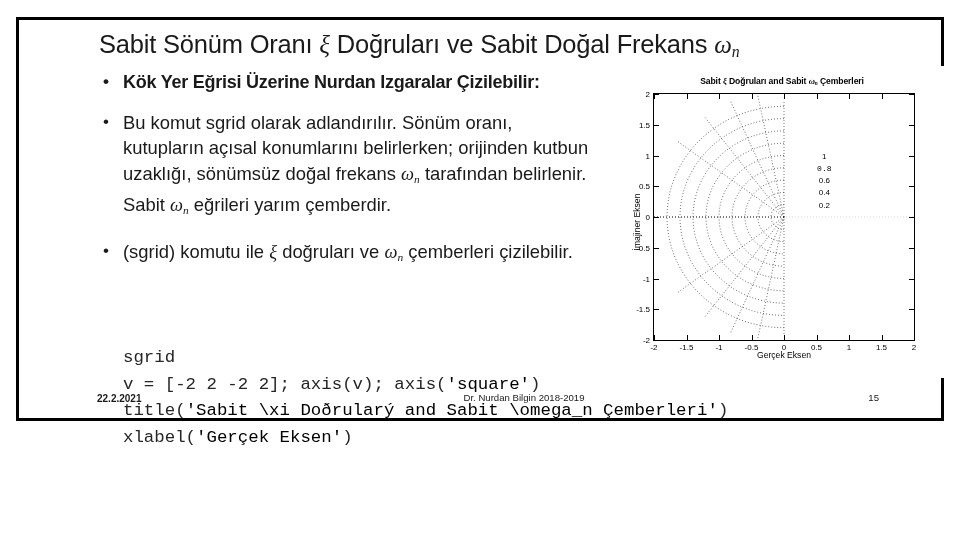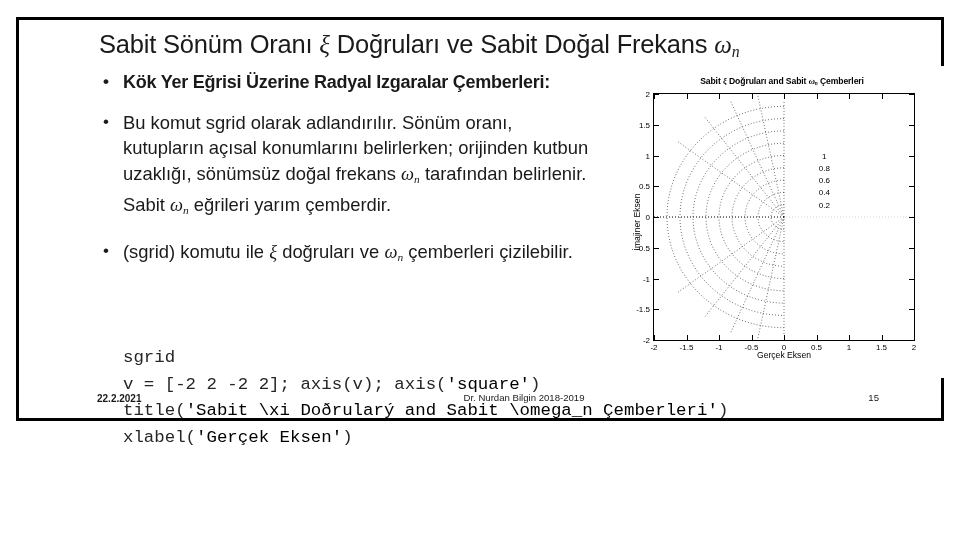--- a/index.html
+++ b/index.html
@@ -94,21 +94,21 @@
 
 <div class="slide">
 
   <div class="slide-title">
     <span>Sabit Sönüm Oranı </span><span class="it">ξ</span><span> Doğruları ve Sabit Doğal Frekans </span><span class="it">ω</span><span class="sub">n</span>
   </div>
 
   <div class="body-col">
 
     <div class="bullet b1">
-      <span>Kök Yer Eğrisi Üzerine Radyal Izgaralar Çemberleri:</span>
+      <span>Kök Yer Eğrisi Üzerine Nurdan Izgaralar Çizilebilir:</span>
     </div>
 
     <div class="bullet b2">
       <span>Bu komut sgrid olarak adlandırılır. Sönüm oranı, kutupların açısal konumlarını belirlerken; orijinden kutbun uzaklığı, sönümsüz doğal frekans </span><span class="it">ω</span><span class="sub">n</span><span> tarafından belirlenir. Sabit </span><span class="it">ω</span><span class="sub">n</span><span> eğrileri yarım çemberdir.</span>
     </div>
 
     <div class="bullet b3">
       <span>(sgrid) komutu ile </span><span class="it">ξ</span><span> doğruları ve </span><span class="it">ω</span><span class="sub">n</span><span> çemberleri çizilebilir.</span>
     </div>
 
@@ -139,21 +139,21 @@
           <polyline points="130.00,73.80 128.19,73.83 126.37,73.92 124.56,74.07 122.76,74.28 120.97,74.55 119.19,74.88 117.42,75.26 115.67,75.71 113.93,76.21 112.21,76.77 110.52,77.38 108.85,78.05 107.20,78.78 105.59,79.56 104.00,80.39 102.44,81.28 100.92,82.21 99.44,83.20 97.99,84.23 96.58,85.31 95.21,86.44 93.88,87.61 92.59,88.82 91.36,90.08 90.17,91.37 89.02,92.71 87.93,94.08 86.89,95.49 85.90,96.93 84.97,98.40 84.09,99.90 83.26,101.43 82.50,102.99 81.79,104.57 81.14,106.17 80.55,107.80 80.01,109.44 79.54,111.10 79.14,112.77 78.79,114.46 78.51,116.15 78.28,117.86 78.13,119.57 78.03,121.28 78.00,123.00 78.03,124.72 78.13,126.43 78.28,128.14 78.51,129.85 78.79,131.54 79.14,133.23 79.54,134.90 80.01,136.56 80.55,138.20 81.14,139.83 81.79,141.43 82.50,143.01 83.26,144.57 84.09,146.10 84.97,147.60 85.90,149.07 86.89,150.51 87.93,151.92 89.02,153.29 90.17,154.63 91.36,155.92 92.59,157.18 93.88,158.39 95.21,159.56 96.58,160.69 97.99,161.77 99.44,162.80 100.92,163.79 102.44,164.72 104.00,165.61 105.59,166.44 107.20,167.22 108.85,167.95 110.52,168.62 112.21,169.23 113.93,169.79 115.67,170.29 117.42,170.74 119.19,171.12 120.97,171.45 122.76,171.72 124.56,171.93 126.37,172.08 128.19,172.17 130.00,172.20" fill="none" stroke="#2b2b2b" stroke-width="0.75" stroke-dasharray="0.9 2.1"></polyline>
           <polyline points="130.00,61.50 127.73,61.54 125.47,61.65 123.21,61.84 120.95,62.10 118.71,62.43 116.49,62.84 114.28,63.33 112.08,63.88 109.91,64.51 107.77,65.21 105.65,65.98 103.56,66.82 101.51,67.72 99.48,68.70 97.50,69.74 95.56,70.85 93.65,72.01 91.79,73.25 89.98,74.54 88.22,75.89 86.51,77.30 84.85,78.76 83.24,80.28 81.70,81.85 80.21,83.47 78.78,85.14 77.41,86.85 76.11,88.61 74.88,90.41 73.71,92.25 72.61,94.13 71.58,96.04 70.62,97.99 69.73,99.96 68.92,101.97 68.18,104.00 67.52,106.05 66.93,108.12 66.42,110.21 65.99,112.32 65.63,114.44 65.36,116.57 65.16,118.71 65.04,120.85 65.00,123.00 65.04,125.15 65.16,127.29 65.36,129.43 65.63,131.56 65.99,133.68 66.42,135.79 66.93,137.88 67.52,139.95 68.18,142.00 68.92,144.03 69.73,146.04 70.62,148.01 71.58,149.96 72.61,151.87 73.71,153.75 74.88,155.59 76.11,157.39 77.41,159.15 78.78,160.86 80.21,162.53 81.70,164.15 83.24,165.72 84.85,167.24 86.51,168.70 88.22,170.11 89.98,171.46 91.79,172.75 93.65,173.99 95.56,175.15 97.50,176.26 99.48,177.30 101.51,178.28 103.56,179.18 105.65,180.02 107.77,180.79 109.91,181.49 112.08,182.12 114.28,182.67 116.49,183.16 118.71,183.57 120.95,183.90 123.21,184.16 125.47,184.35 127.73,184.46 130.00,184.50" fill="none" stroke="#2b2b2b" stroke-width="0.75" stroke-dasharray="0.9 2.1"></polyline>
           <polyline points="130.00,49.20 127.28,49.24 124.56,49.38 121.85,49.60 119.14,49.92 116.46,50.32 113.78,50.81 111.13,51.39 108.50,52.06 105.90,52.81 103.32,53.65 100.78,54.57 98.27,55.58 95.81,56.67 93.38,57.84 91.00,59.09 88.67,60.41 86.38,61.82 84.15,63.29 81.98,64.84 79.86,66.47 77.81,68.16 75.82,69.91 73.89,71.73 72.03,73.62 70.25,75.56 68.54,77.56 66.90,79.62 65.34,81.73 63.85,83.89 62.45,86.10 61.13,88.35 59.89,90.65 58.74,92.98 57.68,95.35 56.70,97.76 55.82,100.19 55.02,102.66 54.32,105.15 53.70,107.66 53.18,110.18 52.76,112.73 52.43,115.29 52.19,117.85 52.05,120.42 52.00,123.00 52.05,125.58 52.19,128.15 52.43,130.71 52.76,133.27 53.18,135.82 53.70,138.34 54.32,140.85 55.02,143.34 55.82,145.81 56.70,148.24 57.68,150.65 58.74,153.02 59.89,155.35 61.13,157.65 62.45,159.90 63.85,162.11 65.34,164.27 66.90,166.38 68.54,168.44 70.25,170.44 72.03,172.38 73.89,174.27 75.82,176.09 77.81,177.84 79.86,179.53 81.98,181.16 84.15,182.71 86.38,184.18 88.67,185.59 91.00,186.91 93.38,188.16 95.81,189.33 98.27,190.42 100.78,191.43 103.32,192.35 105.90,193.19 108.50,193.94 111.13,194.61 113.78,195.19 116.46,195.68 119.14,196.08 121.85,196.40 124.56,196.62 127.28,196.76 130.00,196.80" fill="none" stroke="#2b2b2b" stroke-width="0.75" stroke-dasharray="0.9 2.1"></polyline>
           <polyline points="130.00,36.90 126.82,36.95 123.65,37.11 120.49,37.37 117.34,37.74 114.20,38.21 111.08,38.78 107.99,39.46 104.92,40.24 101.88,41.11 98.88,42.09 95.91,43.17 92.99,44.34 90.11,45.61 87.28,46.98 84.50,48.44 81.78,49.98 79.11,51.62 76.51,53.34 73.97,55.15 71.51,57.04 69.11,59.02 66.79,61.06 64.54,63.19 62.37,65.39 60.29,67.66 58.29,69.99 56.38,72.39 54.56,74.85 52.83,77.37 51.19,79.95 49.65,82.58 48.21,85.26 46.87,87.98 45.63,90.75 44.49,93.55 43.45,96.39 42.53,99.27 41.70,102.17 40.99,105.10 40.38,108.05 39.89,111.02 39.50,114.00 39.22,116.99 39.06,120.00 39.00,123.00 39.06,126.00 39.22,129.01 39.50,132.00 39.89,134.98 40.38,137.95 40.99,140.90 41.70,143.83 42.53,146.73 43.45,149.61 44.49,152.45 45.63,155.25 46.87,158.02 48.21,160.74 49.65,163.42 51.19,166.05 52.83,168.63 54.56,171.15 56.38,173.61 58.29,176.01 60.29,178.34 62.37,180.61 64.54,182.81 66.79,184.94 69.11,186.98 71.51,188.96 73.97,190.85 76.51,192.66 79.11,194.38 81.78,196.02 84.50,197.56 87.28,199.02 90.11,200.39 92.99,201.66 95.91,202.83 98.88,203.91 101.88,204.89 104.92,205.76 107.99,206.54 111.08,207.22 114.20,207.79 117.34,208.26 120.49,208.63 123.65,208.89 126.82,209.05 130.00,209.10" fill="none" stroke="#2b2b2b" stroke-width="0.75" stroke-dasharray="0.9 2.1"></polyline>
           <polyline points="130.00,24.60 126.37,24.66 122.75,24.84 119.13,25.14 115.53,25.56 111.94,26.09 108.38,26.75 104.84,27.52 101.33,28.41 97.86,29.42 94.43,30.53 91.04,31.77 87.70,33.11 84.41,34.56 81.17,36.12 78.00,37.78 74.89,39.55 71.84,41.42 68.87,43.39 65.97,45.46 63.15,47.62 60.41,49.87 57.76,52.22 55.19,54.65 52.71,57.16 50.33,59.75 48.05,62.42 45.86,65.16 43.78,67.98 41.80,70.86 39.93,73.80 38.17,76.80 36.53,79.86 34.99,82.98 33.57,86.14 32.27,89.35 31.09,92.59 30.03,95.88 29.09,99.19 28.27,102.54 27.58,105.91 27.01,109.31 26.57,112.71 26.25,116.14 26.06,119.57 26.00,123.00 26.06,126.43 26.25,129.86 26.57,133.29 27.01,136.69 27.58,140.09 28.27,143.46 29.09,146.81 30.03,150.12 31.09,153.41 32.27,156.65 33.57,159.86 34.99,163.02 36.53,166.14 38.17,169.20 39.93,172.20 41.80,175.14 43.78,178.02 45.86,180.84 48.05,183.58 50.33,186.25 52.71,188.84 55.19,191.35 57.76,193.78 60.41,196.13 63.15,198.38 65.97,200.54 68.87,202.61 71.84,204.58 74.89,206.45 78.00,208.22 81.17,209.88 84.41,211.44 87.70,212.89 91.04,214.23 94.43,215.47 97.86,216.58 101.33,217.59 104.84,218.48 108.38,219.25 111.94,219.91 115.53,220.44 119.13,220.86 122.75,221.16 126.37,221.34 130.00,221.40" fill="none" stroke="#2b2b2b" stroke-width="0.75" stroke-dasharray="0.9 2.1"></polyline>
           <polyline points="130.00,12.30 125.92,12.37 121.84,12.57 117.77,12.91 113.72,13.38 109.68,13.98 105.67,14.72 101.70,15.59 97.75,16.59 93.85,17.72 89.98,18.98 86.17,20.36 82.41,21.87 78.71,23.50 75.07,25.26 71.50,27.13 68.00,29.12 64.57,31.23 61.23,33.44 57.97,35.77 54.79,38.20 51.71,40.73 48.72,43.37 45.84,46.10 43.05,48.93 40.37,51.84 37.80,54.85 35.35,57.93 33.00,61.10 30.78,64.34 28.68,67.65 26.70,71.03 24.84,74.47 23.12,77.97 21.52,81.53 20.06,85.14 18.73,88.79 17.53,92.49 16.48,96.22 15.56,99.98 14.78,103.78 14.14,107.59 13.64,111.43 13.29,115.28 13.07,119.14 13.00,123.00 13.07,126.86 13.29,130.72 13.64,134.57 14.14,138.41 14.78,142.22 15.56,146.02 16.48,149.78 17.53,153.51 18.73,157.21 20.06,160.86 21.52,164.47 23.12,168.03 24.84,171.53 26.70,174.97 28.68,178.35 30.78,181.66 33.00,184.90 35.35,188.07 37.80,191.15 40.37,194.16 43.05,197.07 45.84,199.90 48.72,202.63 51.71,205.27 54.79,207.80 57.97,210.23 61.23,212.56 64.57,214.77 68.00,216.88 71.50,218.87 75.07,220.74 78.71,222.50 82.41,224.13 86.17,225.64 89.98,227.02 93.85,228.28 97.75,229.41 101.70,230.41 105.67,231.28 109.68,232.02 113.72,232.62 117.77,233.09 121.84,233.43 125.92,233.63 130.00,233.70" fill="none" stroke="#2b2b2b" stroke-width="0.75" stroke-dasharray="0.9 2.1"></polyline>
           <line x1="130" y1="239.85" x2="130" y2="6.150000000000006" stroke="#2b2b2b" stroke-width="0.75" stroke-dasharray="0.9 2.1"></line>
         </svg>
       <div class="zlabels" id="zlabels">
           <div class="zlab" style="left: 65.5%; top: 25%;">1</div>
-          <div class="zlab" style="left: 65.5%; top: 30%;">0.8</div>
+          <div class="zlab" style="left: 65.5%; top: 30%; font-family: Liberation Mono, monospace;">0.8</div>
           <div class="zlab" style="left: 65.5%; top: 35%;">0.6</div>
           <div class="zlab" style="left: 65.5%; top: 40%;">0.4</div>
           <div class="zlab" style="left: 65.5%; top: 45%;">0.2</div>
         </div>
       <div id="ytickwrap">
           <div class="ytick" style="top: 100%;">-2</div>
           <div class="tickmark-y " style="top: 100%;"></div>
           <div class="tickmark-y r" style="top: 100%;"></div>
           <div class="ytick" style="top: 87.5%;">-1.5</div>
           <div class="tickmark-y " style="top: 87.5%;"></div>

